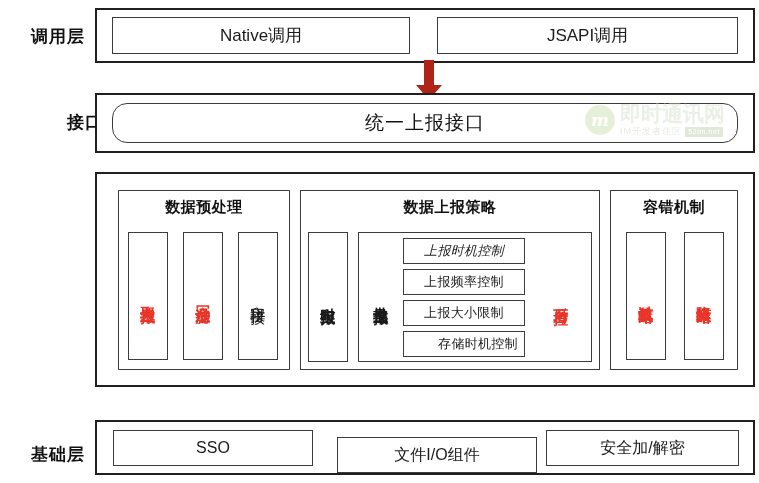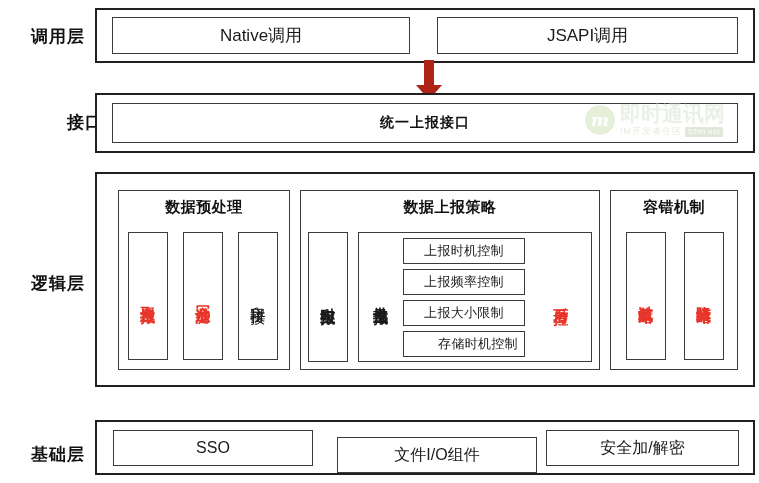--- a/index.html
+++ b/index.html
@@ -55,24 +55,25 @@
   
   .call-cell {
     position: absolute;
     font-size: 17px;
     color: #1a1a1a;
   }
 
   
   .iface-cell {
     position: absolute;
-    font-size: 14px;
-    font-weight: bold;
+    font-size: 19px;
+    font-weight: normal;
     color: #111111;
     letter-spacing: 1px;
+    border-radius: 15px;
   }
 
   
   .group-box {
     position: absolute;
     box-sizing: border-box;
     border: 1.5px solid #3b3b3b;
     background: #ffffff;
   }
   .group-title {
@@ -216,21 +217,20 @@
     <div class="wm-logo">m</div>
     <div class="wm-text">
       <div class="wm-main">即时通讯网</div>
       <div class="wm-sub">
         <span class="wm-sub-a">IM开发者住区</span>
         <span class="wm-sub-b">52im.net</span>
       </div>
     </div>
   </div>
 
-  <div class="layer-label" style="top:272px;">逻辑层</div>
   <div class="layer-box" style="left:95px; top:172px; width:660px; height:215px;"></div>
 
   <div class="group-box" style="left:118px; top:190px; width:172px; height:180px;">
     <div class="group-title">数据预处理</div>
   </div>
   <div class="vcol" style="left:128px; top:232px; width:40px; height:128px;">
     <span class="vtext red">聚合上报</span>
   </div>
   <div class="vcol" style="left:183px; top:232px; width:40px; height:128px;">
     <span class="vtext red">冗余过滤</span>
@@ -243,21 +243,21 @@
     <div class="group-title">数据上报策略</div>
   </div>
   <div class="vcol" style="left:308px; top:232px; width:40px; height:130px;">
     <span class="vtext black">实时上报</span>
   </div>
 
   <div class="group-box" style="left:358px; top:232px; width:234px; height:130px;"></div>
   <div class="vcol" style="left:364px; top:237px; width:34px; height:120px; border:none;">
     <span class="vtext black">批量上报</span>
   </div>
-  <div class="subcell" style="left:403px; top:238px; width:122px; height:26px;">上报时机控制</div>
+  <div class="subcell" style="left:403px; top:238px; width:122px; height:26px;font-style:italic;">上报时机控制</div>
   <div class="subcell" style="left:403px; top:269px; width:122px; height:26px;">上报频率控制</div>
   <div class="subcell" style="left:403px; top:300px; width:122px; height:26px;">上报大小限制</div>
   <div class="subcell" style="left:403px; top:331px; width:122px; height:26px;padding-left:28px;">存储时机控制</div>
   <div class="vfree" style="left:541px; top:240px; width:40px; height:115px;">
     <span class="vtext red">后台可控</span>
   </div>
 
   <div class="group-box" style="left:610px; top:190px; width:128px; height:180px;">
     <div class="group-title">容错机制</div>
   </div>

